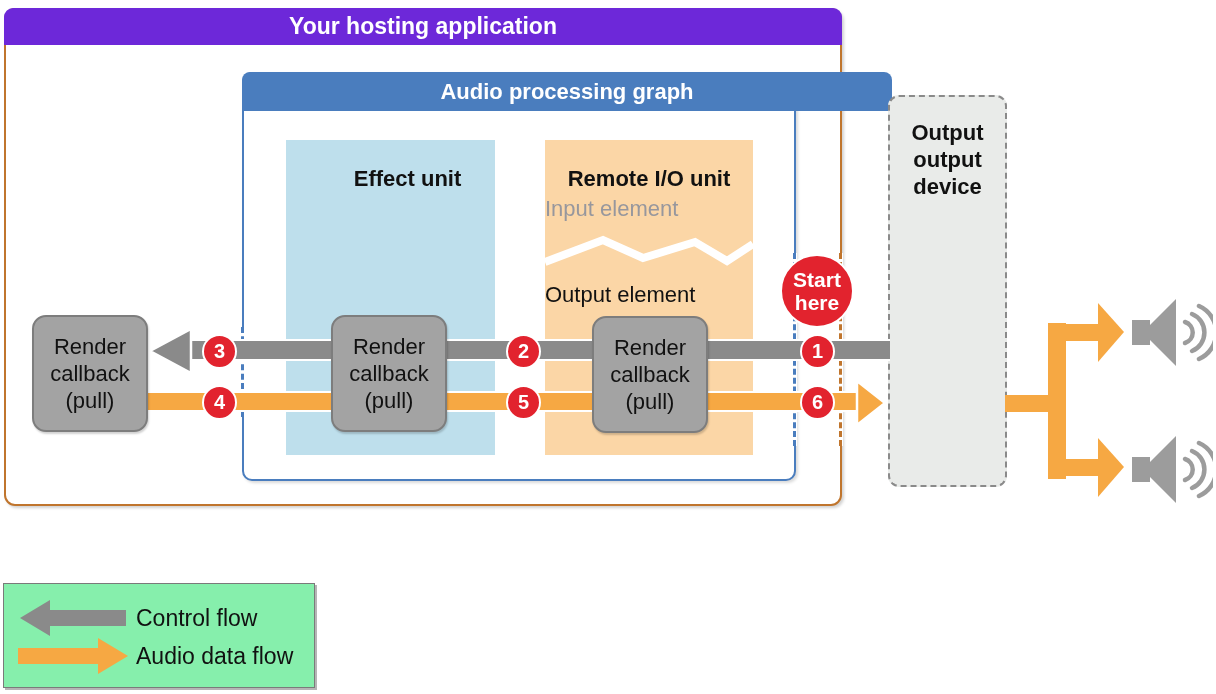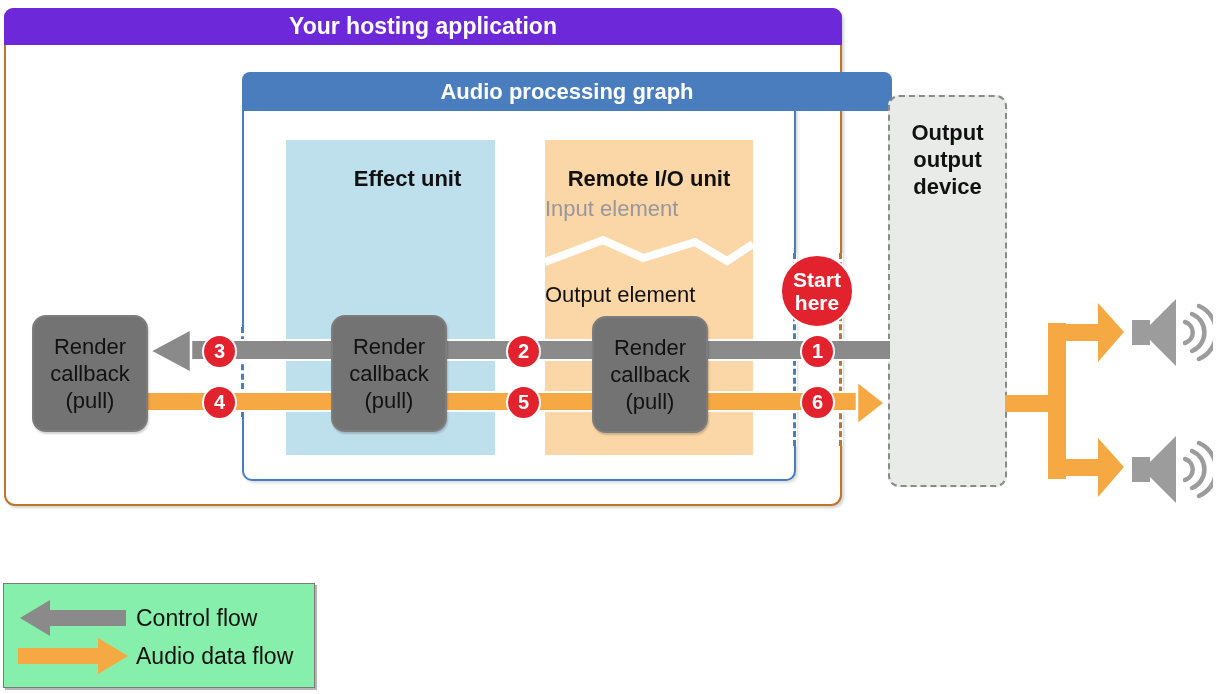--- a/index.html
+++ b/index.html
@@ -55,21 +55,21 @@
   .dash-blue{border-color:#4a7dbe;}
   .dash-orange{border-color:#c0752d;}
 
   
   .flow-bar{box-sizing:content-box;border-top:2.5px solid #fff;border-bottom:2.5px solid #fff;}
   .bar-gray{left:184px;top:339px;width:706px;height:18px;background:#8a8a8a;}
   .bar-orange{left:147px;top:391px;width:711px;height:17px;background:#f6a843;}
 
   
   .cb-box{
-    width:116px;height:117px;box-sizing:border-box;background:#737373;
+    width:116px;height:117px;box-sizing:border-box;background:#a3a3a3;
     border:2.5px solid #7d7d7d;border-radius:14px;
     display:flex;flex-direction:column;align-items:center;justify-content:center;
     font-size:22px;line-height:27px;color:#111;text-align:center;
     box-shadow:1px 2px 2px rgba(0,0,0,.18);
   }
   .cb-left{left:32px;top:315px;}
   .cb-mid{left:331px;top:315px;}
   .cb-right{left:592px;top:316px;}
 
   

